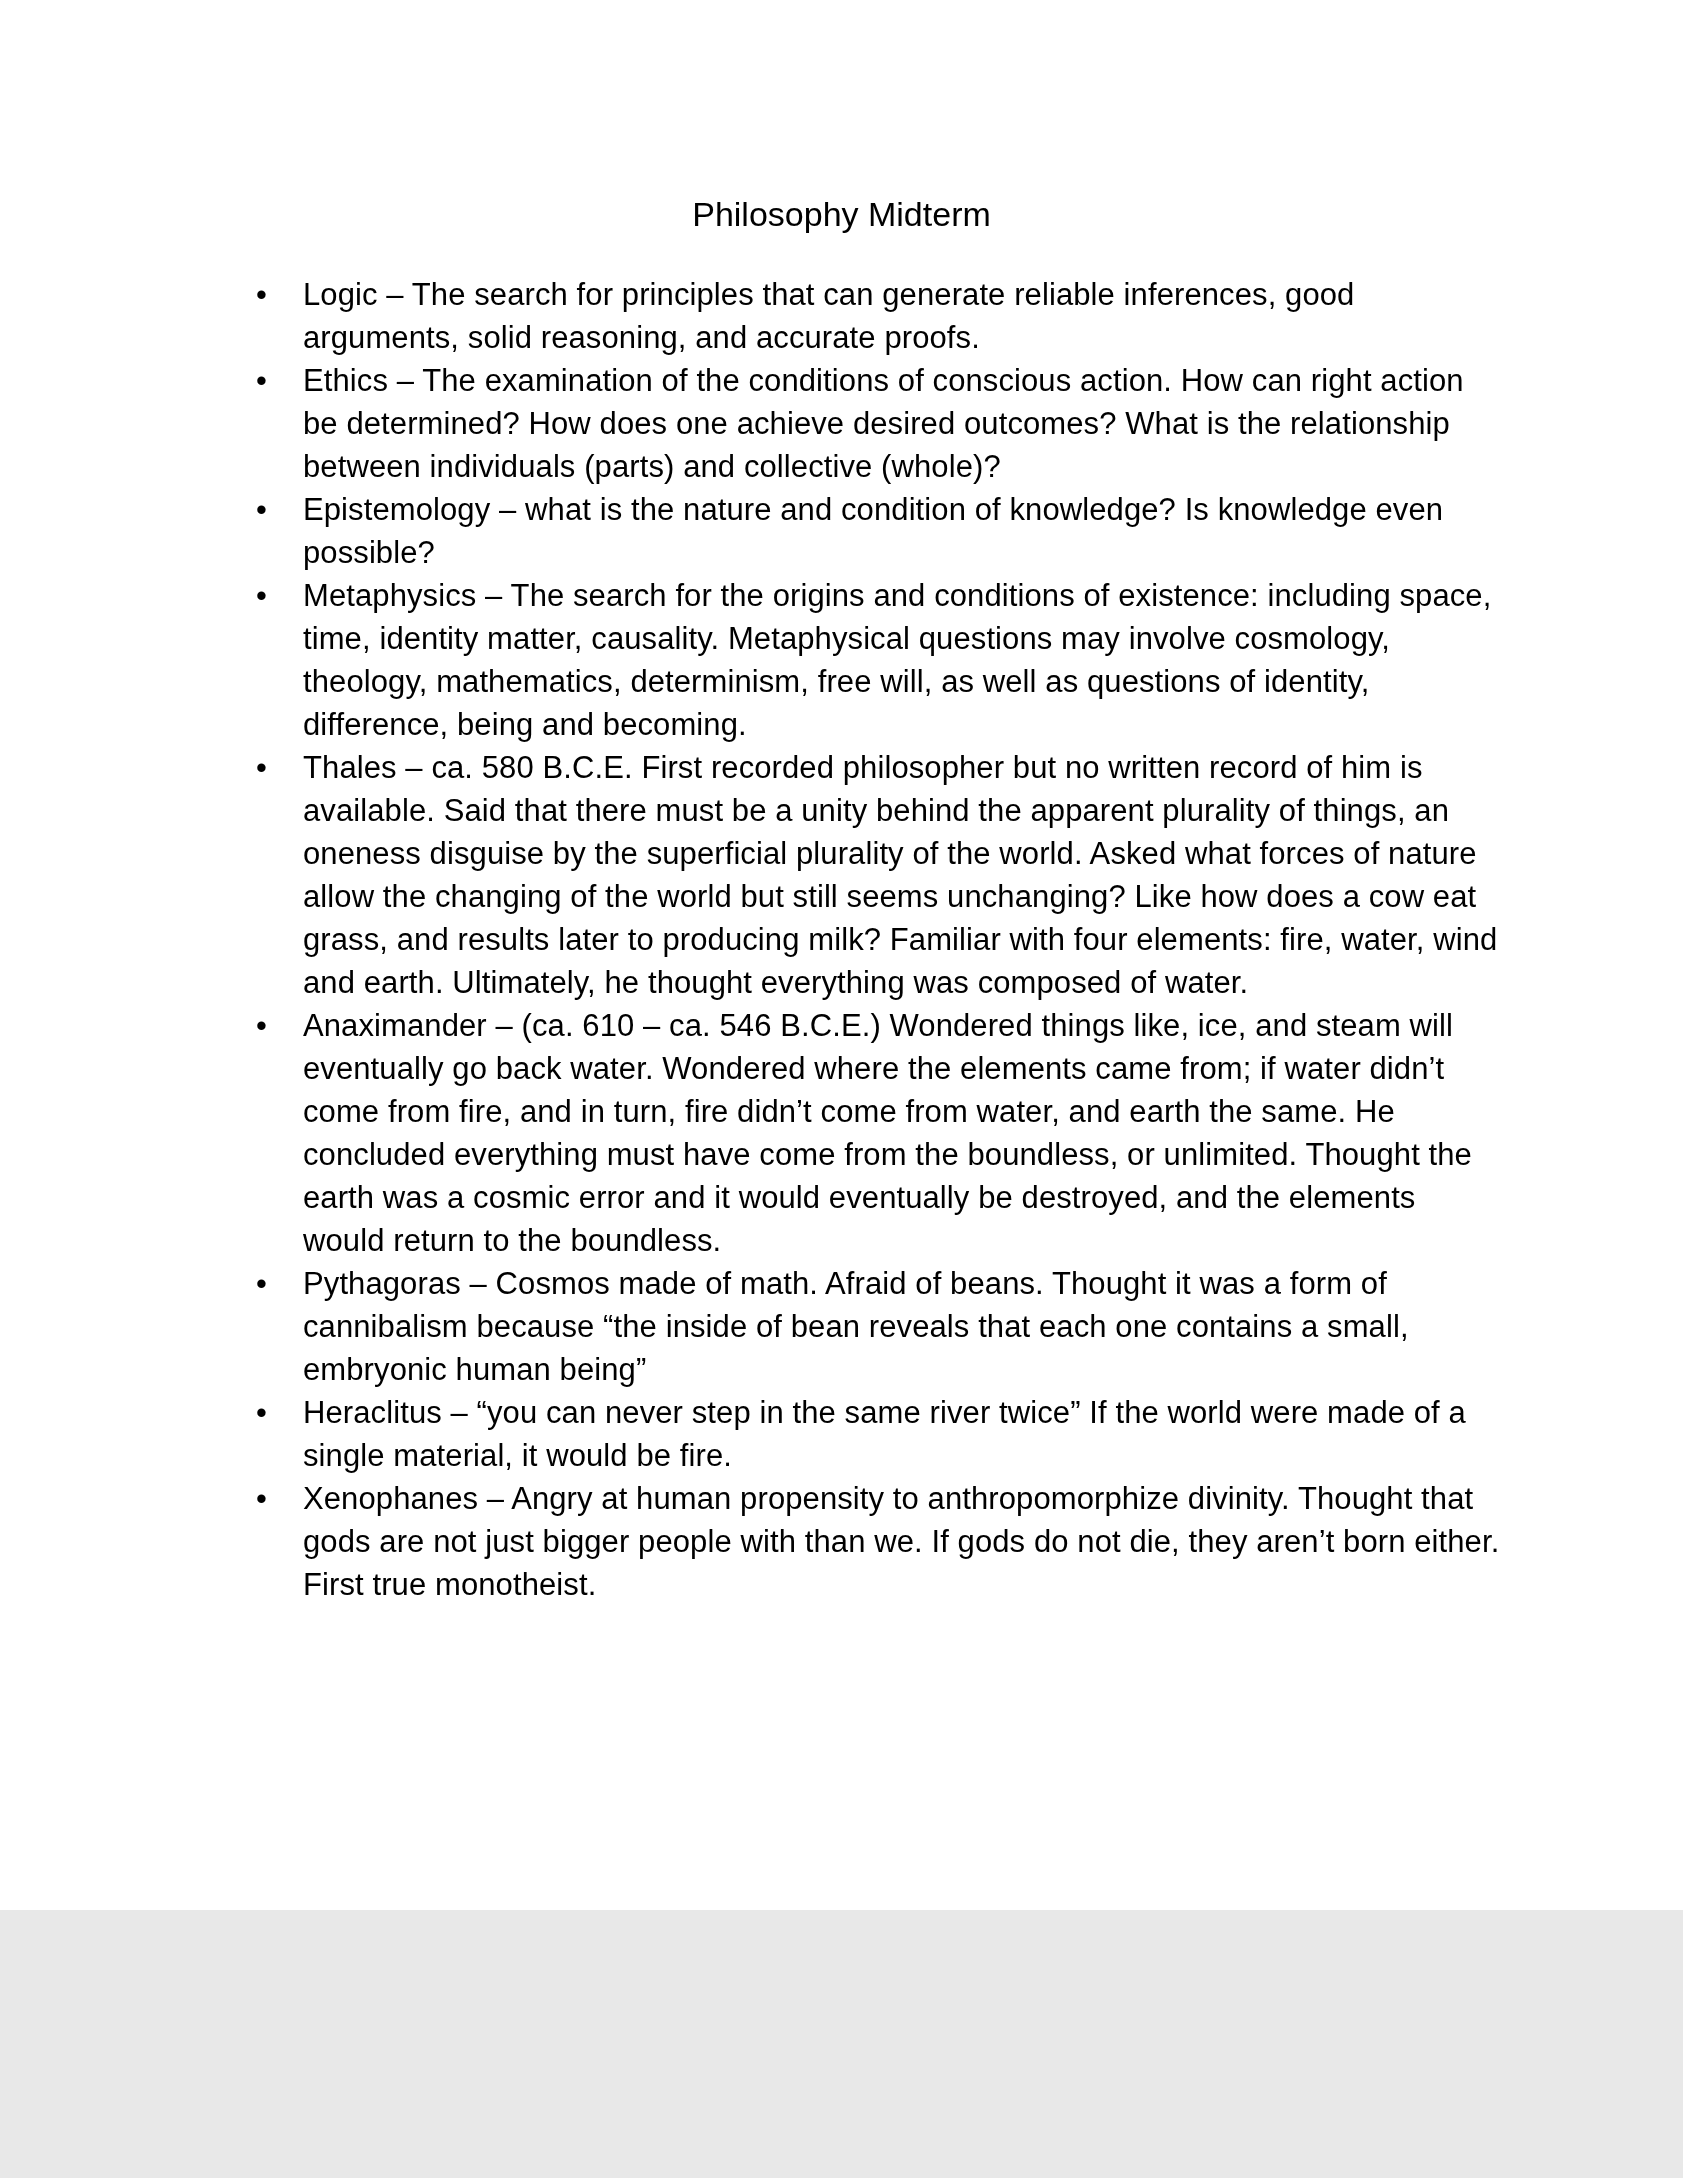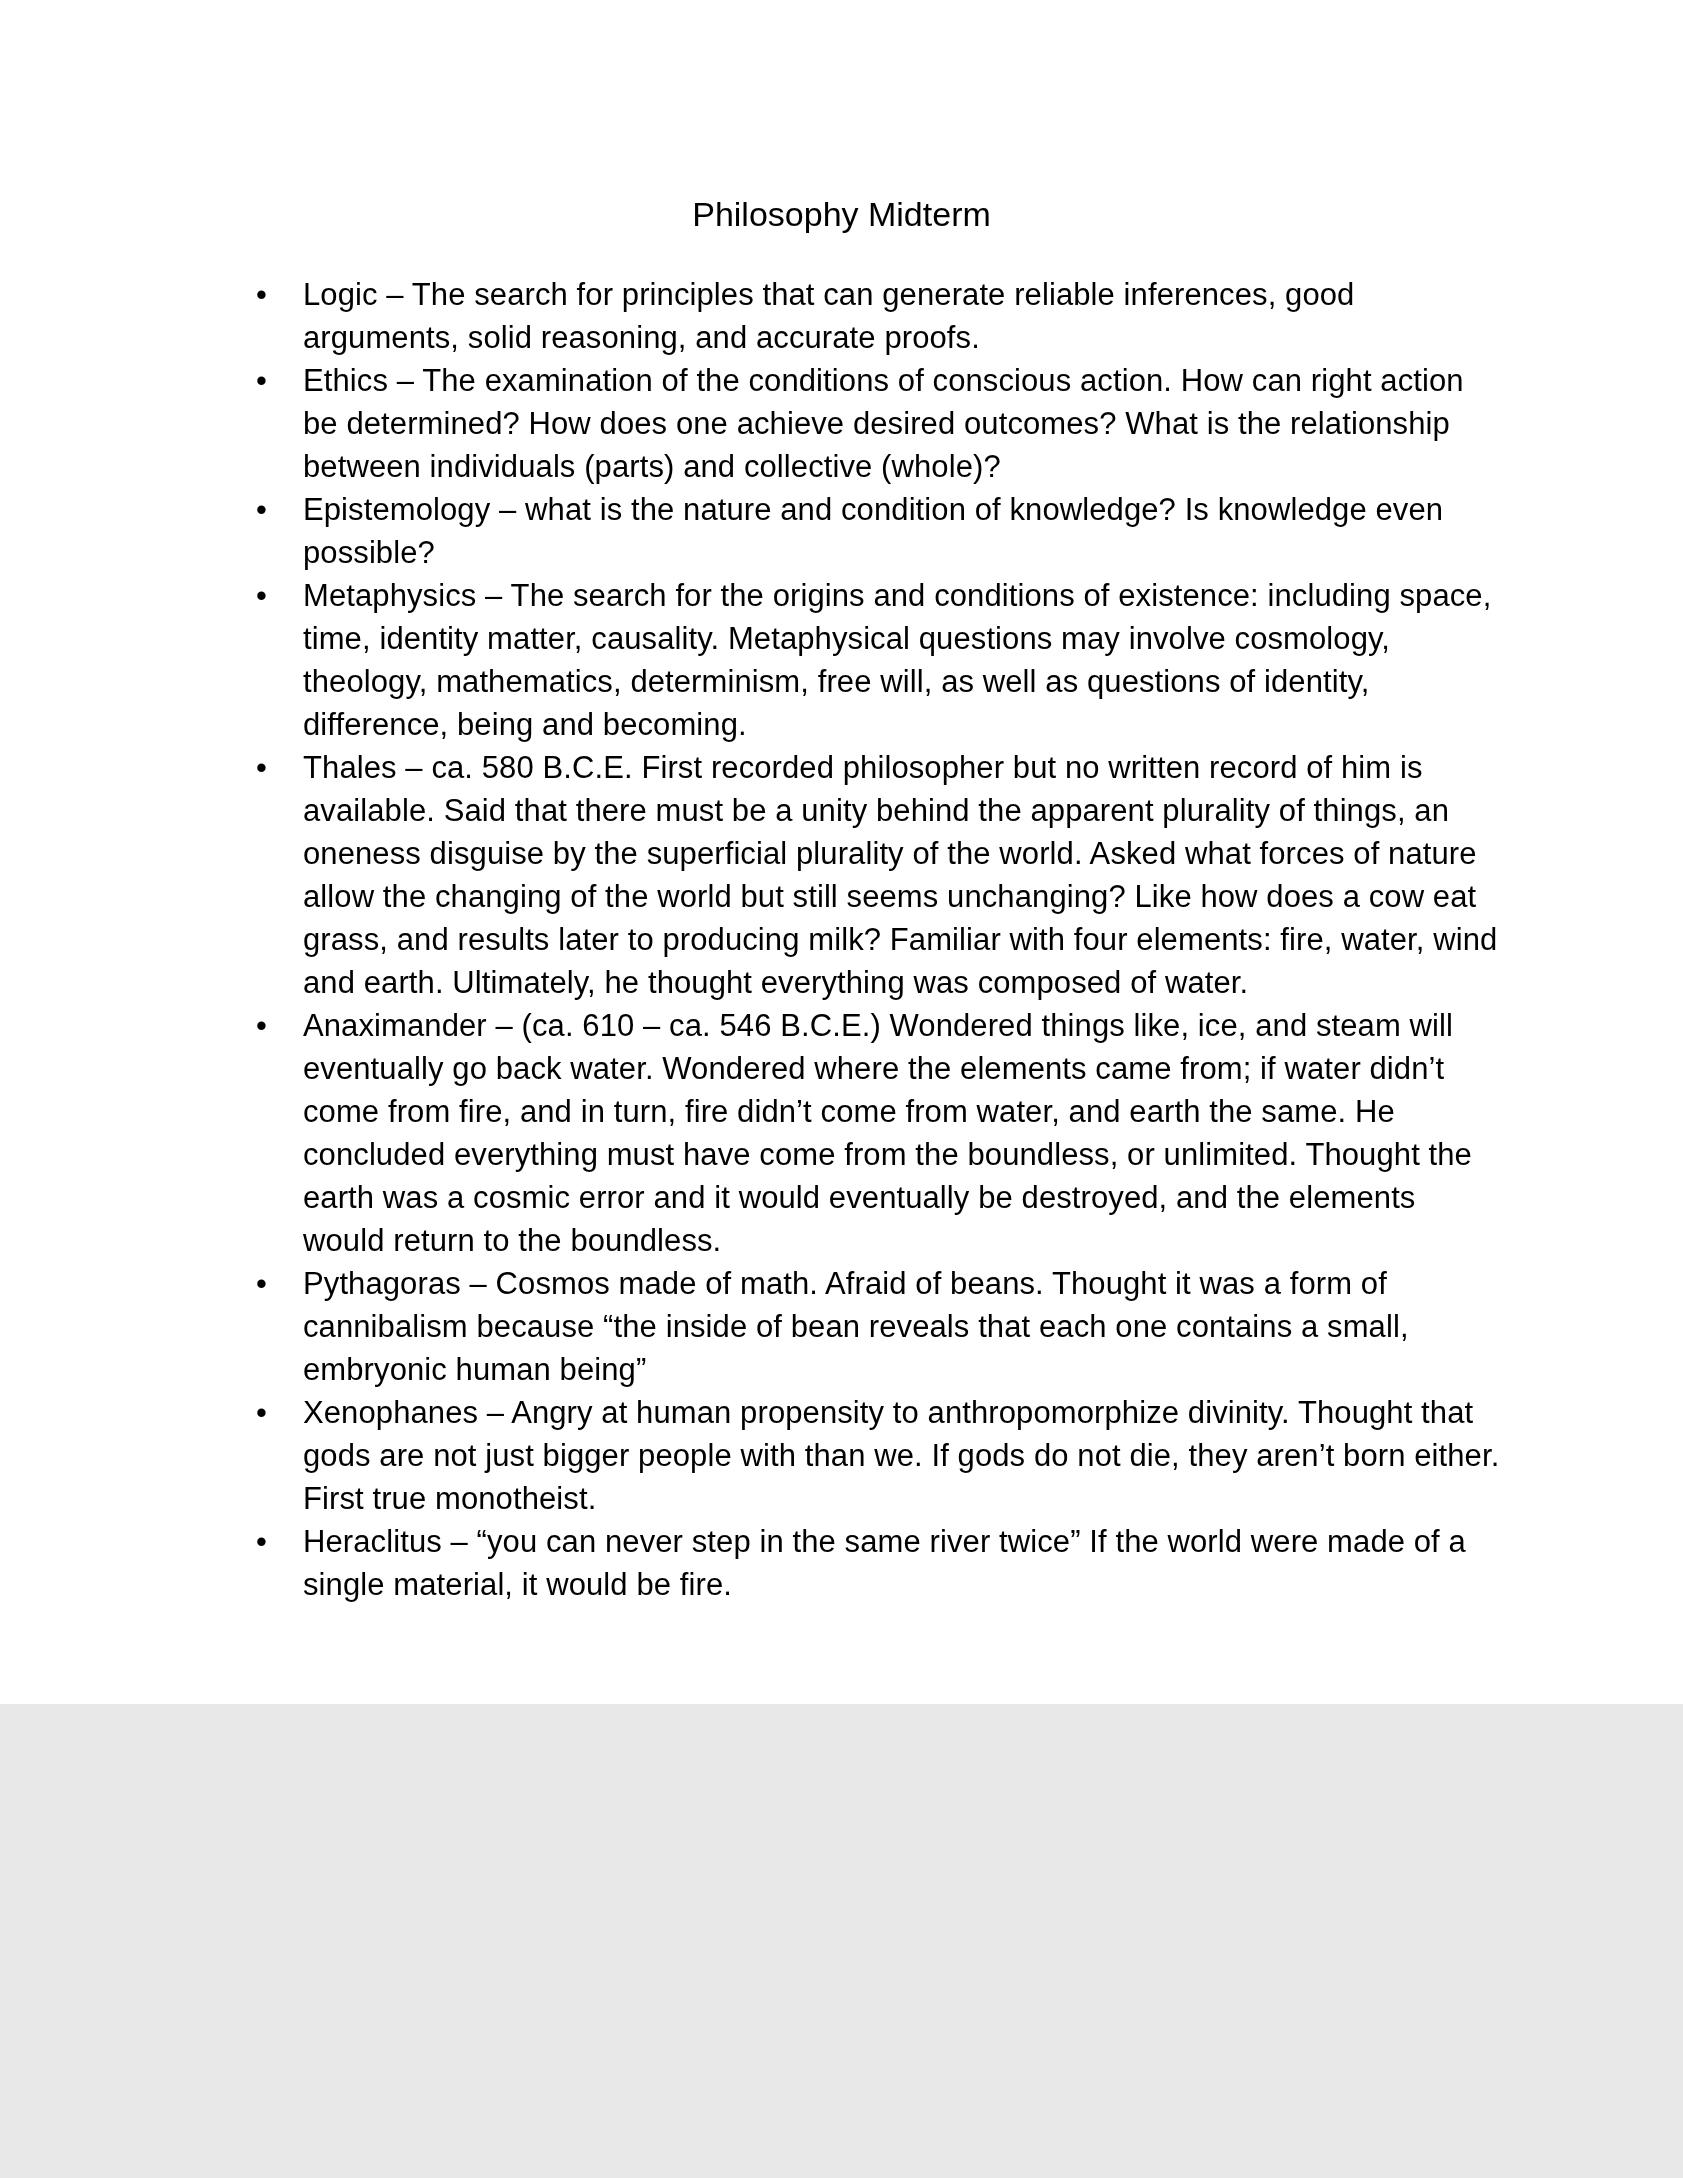--- a/index.html
+++ b/index.html
@@ -3,21 +3,21 @@
 <meta charset="utf-8">
 <style>
   html, body {
     margin: 0;
     padding: 0;
     background: #e8e8e8;
   }
   .page {
     position: relative;
     width: 1683px;
-    height: 1704px;
+    height: 1910px;
     background: #ffffff;
     font-family: "Liberation Sans", sans-serif;
     color: #000000;
     overflow: hidden;
   }
   .doc-title {
     position: absolute;
     top: 192px;
     left: 0;
     width: 1683px;
@@ -60,17 +60,17 @@
   <div class="doc-title">Philosophy Midterm</div>
 
   <ul class="bullet-list">
     <li>Logic – The search for principles that can generate reliable inferences, good arguments, solid reasoning, and accurate proofs.</li>
     <li>Ethics – The examination of the conditions of conscious action. How can right action be determined? How does one achieve desired outcomes? What is the relationship between individuals (parts) and collective (whole)?</li>
     <li>Epistemology – what is the nature and condition of knowledge? Is knowledge even possible?</li>
     <li>Metaphysics – The search for the origins and conditions of existence: including space, time, identity matter, causality. Metaphysical questions may involve cosmology, theology, mathematics, determinism, free will, as well as questions of identity, difference, being and becoming.</li>
     <li>Thales – ca. 580 B.C.E. First recorded philosopher but no written record of him is available. Said that there must be a unity behind the apparent plurality of things, an oneness disguise by the superficial plurality of the world. Asked what forces of nature allow the changing of the world but still seems unchanging? Like how does a cow eat grass, and results later to producing milk? Familiar with four elements: fire, water, wind and earth. Ultimately, he thought everything was composed of water.</li>
     <li>Anaximander – (ca. 610 – ca. 546 B.C.E.) Wondered things like, ice, and steam will eventually go back water. Wondered where the elements came from; if water didn’t come from fire, and in turn, fire didn’t come from water, and earth the same. He concluded everything must have come from the boundless, or unlimited. Thought the earth was a cosmic error and it would eventually be destroyed, and the elements would return to the boundless.</li>
     <li>Pythagoras – Cosmos made of math. Afraid of beans. Thought it was a form of cannibalism because “the inside of bean reveals that each one contains a small, embryonic human being”</li>
+    <li>Heraclitus – “you can never step in the same river twice” If the world were made of a single material, it would be fire.</li>
     <li>Xenophanes – Angry at human propensity to anthropomorphize divinity. Thought that gods are not just bigger people with than we. If gods do not die, they aren’t born either. First true monotheist.</li>
-    <li>Heraclitus – “you can never step in the same river twice” If the world were made of a single material, it would be fire.</li>
   </ul>
 </div>
 
 
 </body></html>

